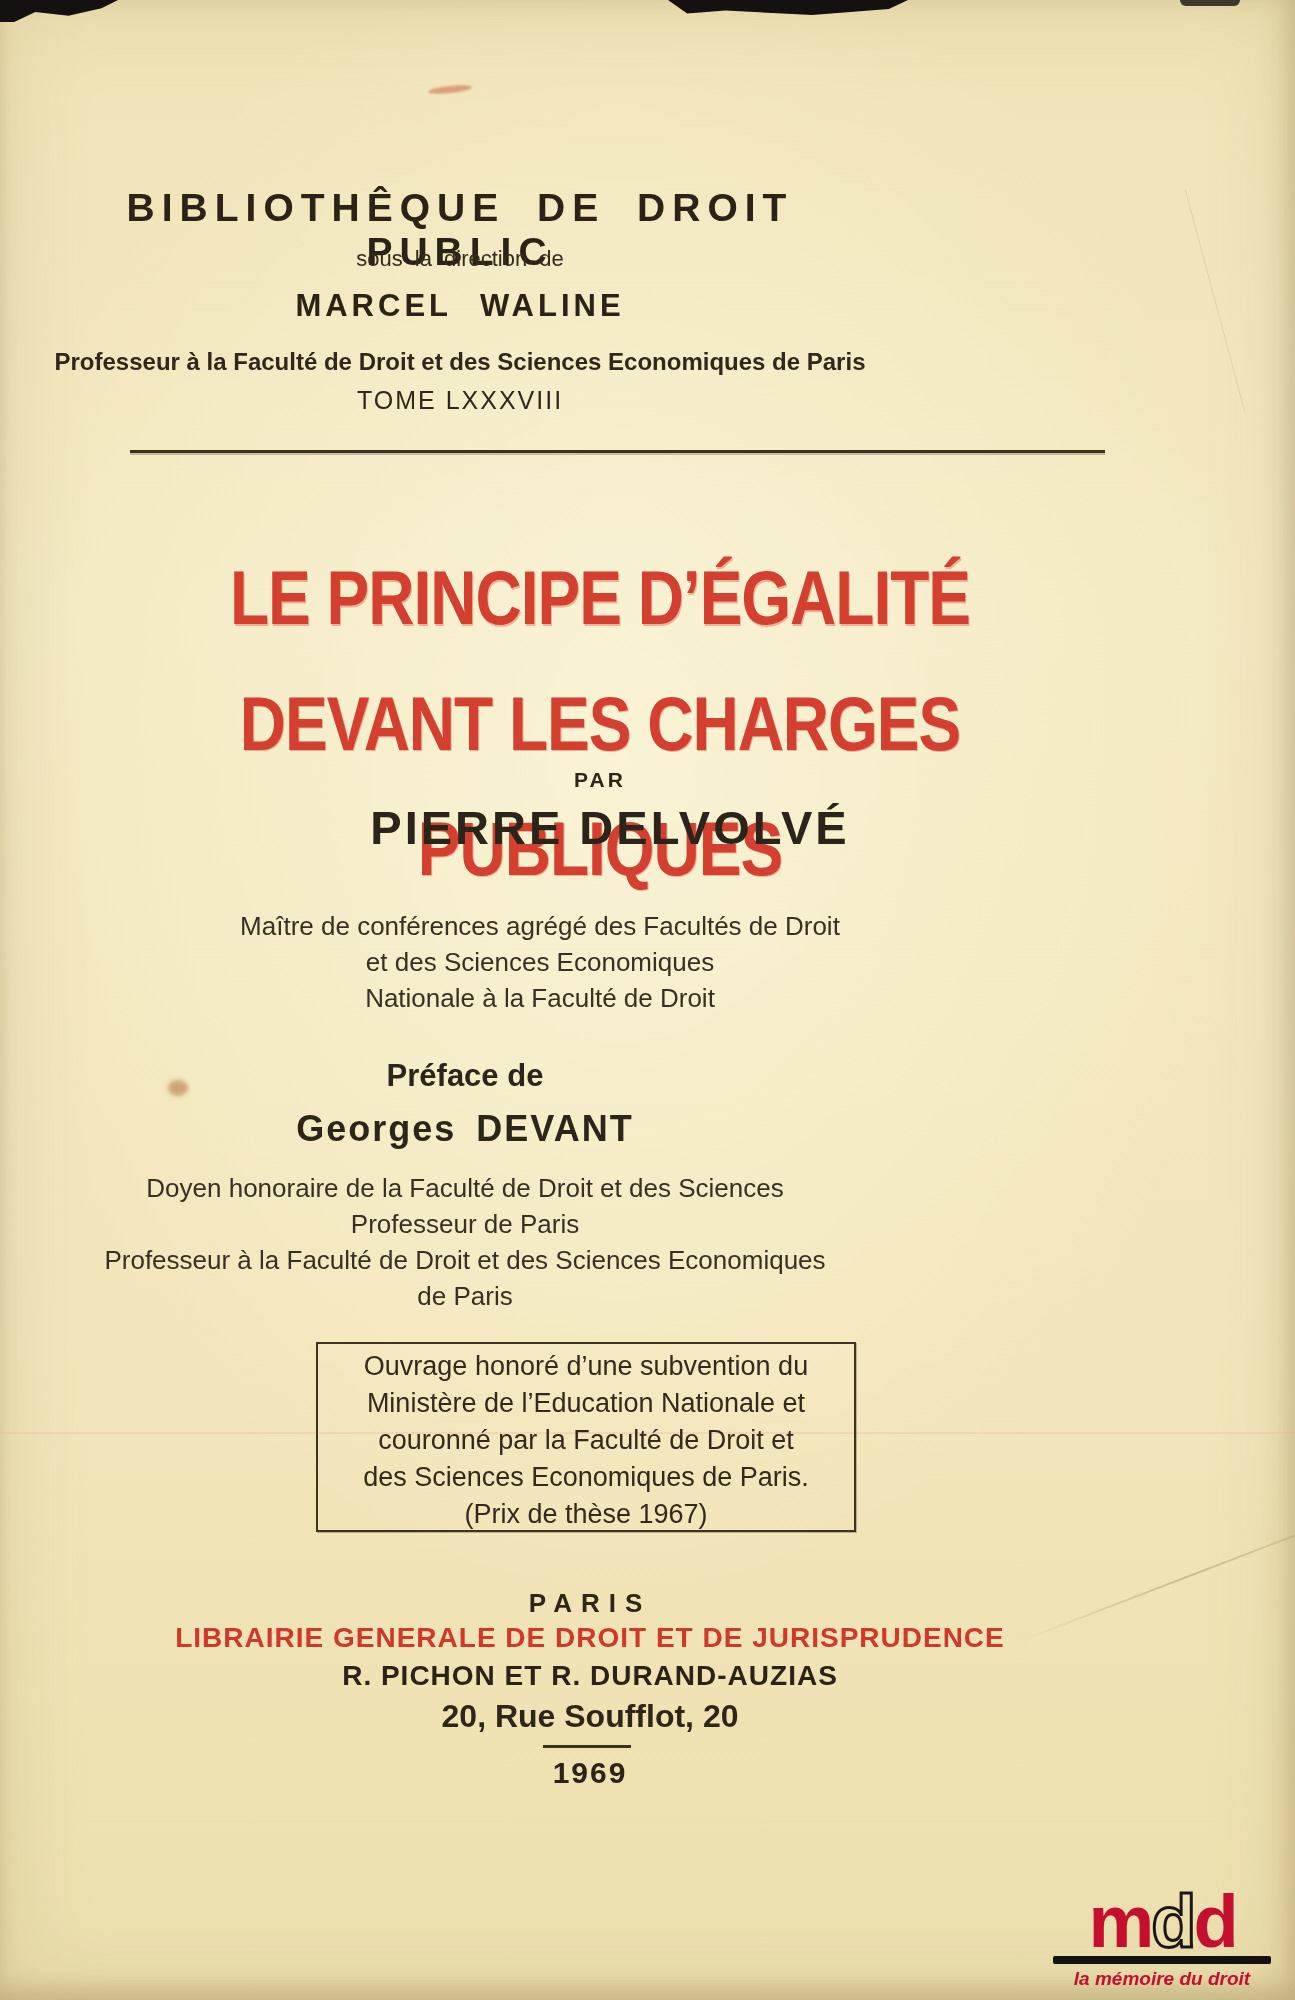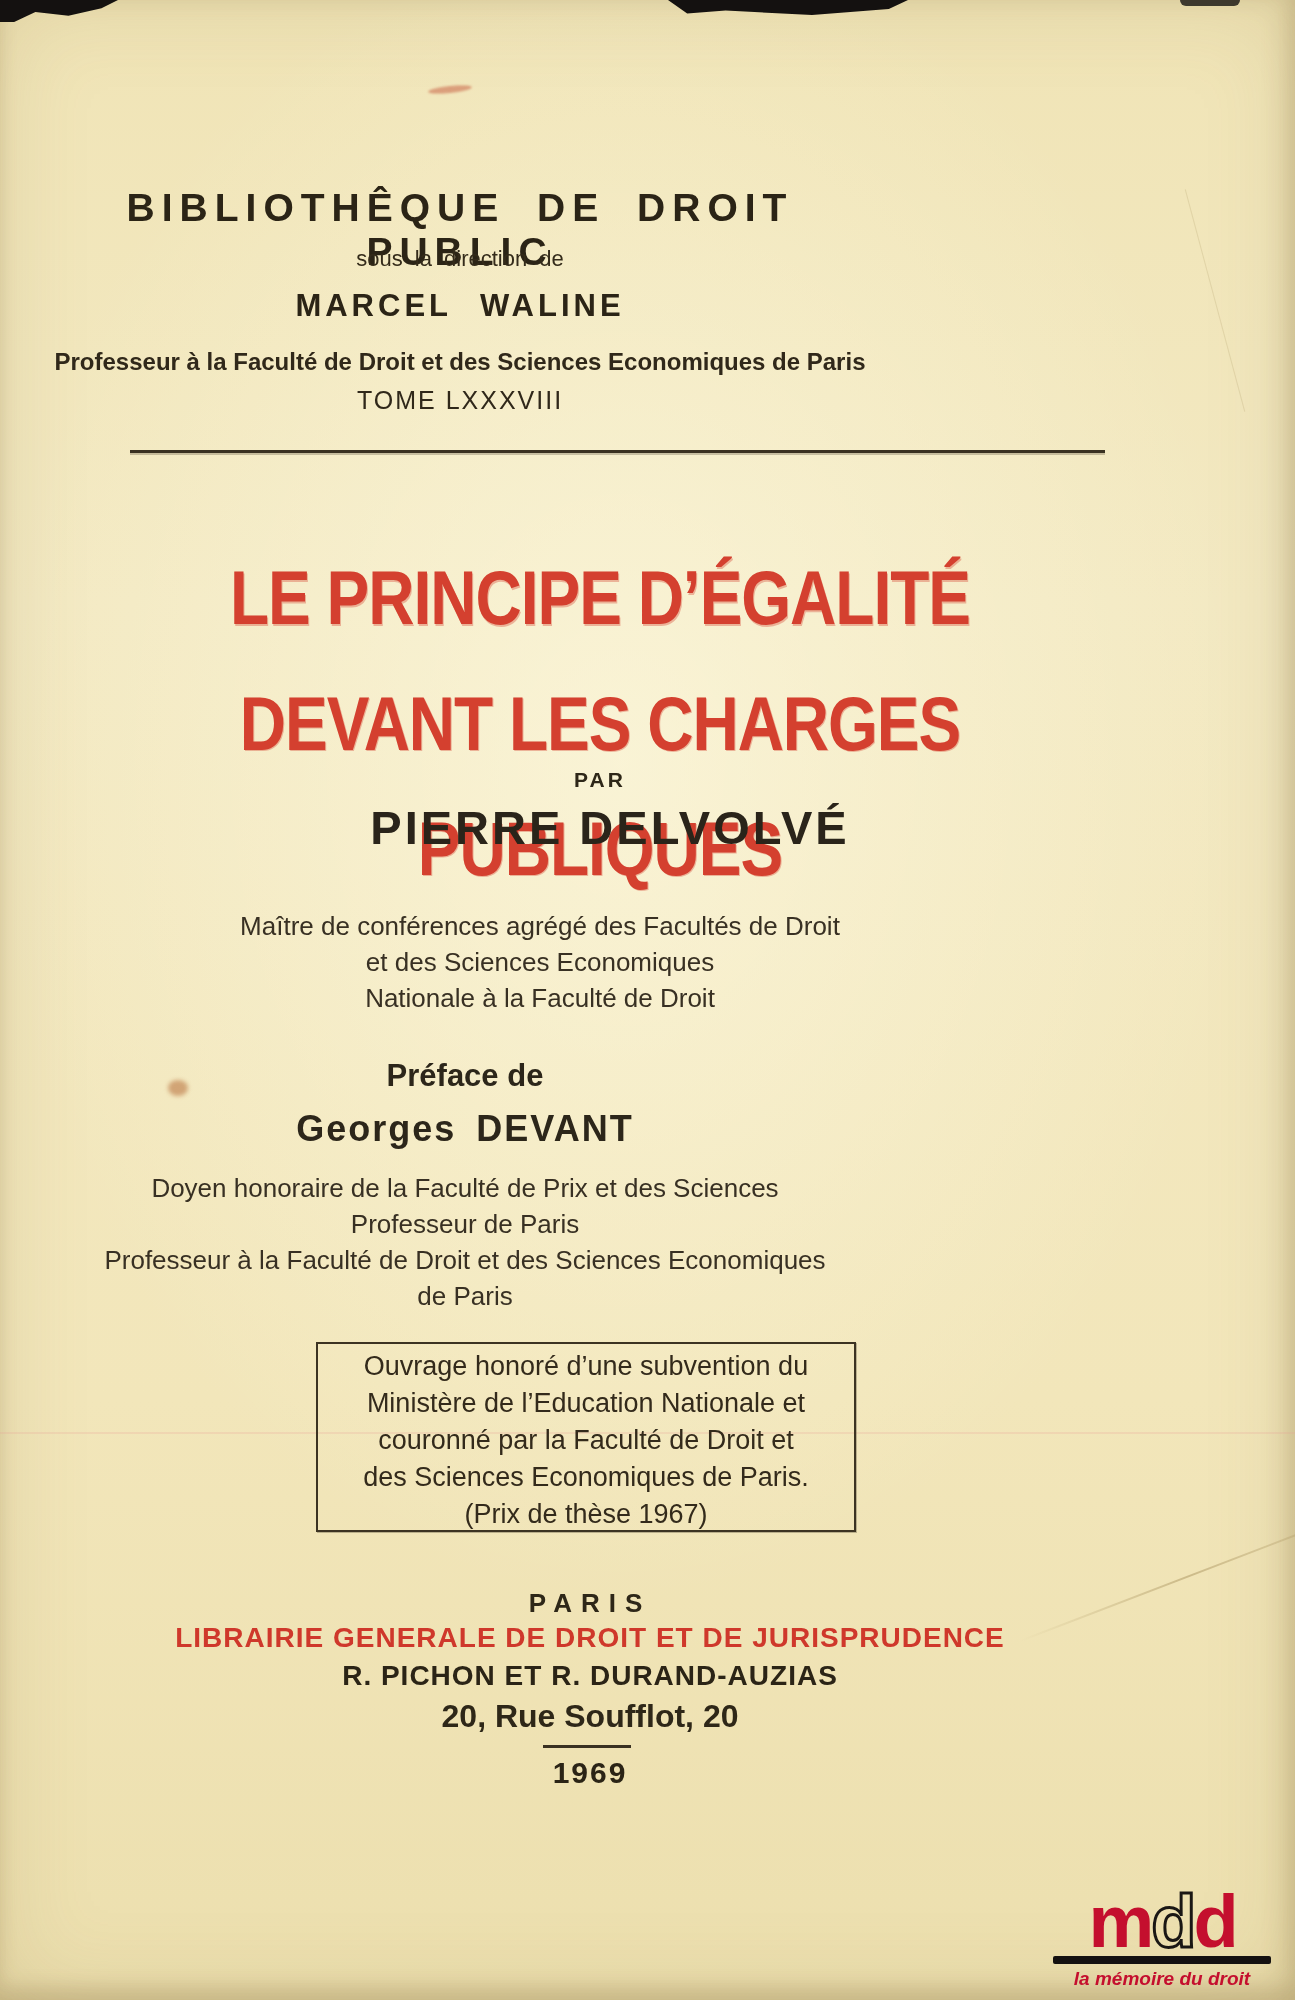--- a/index.html
+++ b/index.html
@@ -103,21 +103,21 @@
   <div class="block credentials">
     <div>Maître de conférences agrégé des Facultés de Droit</div>
     <div>et des Sciences Economiques</div>
     <div>Nationale à la Faculté de Droit</div>
   </div>
 
   <div class="block preface-label">Préface de</div>
   <div class="block preface-author">Georges DEVANT</div>
 
   <div class="block doyen">
-    <div>Doyen honoraire de la Faculté de Prix et des Sciences</div>
+    <div>Doyen honoraire de la Faculté de Droit et des Sciences</div>
     <div>Professeur de Paris</div>
     <div>Professeur à la Faculté de Droit et des Sciences Economiques</div>
     <div>de Paris</div>
   </div>
 
   <div class="award-box serif">
     <div class="inner">
       <div>Ouvrage honoré d’une subvention du</div>
       <div>Ministère de l’Education Nationale et</div>
       <div>couronné par la Faculté de Droit et</div>

